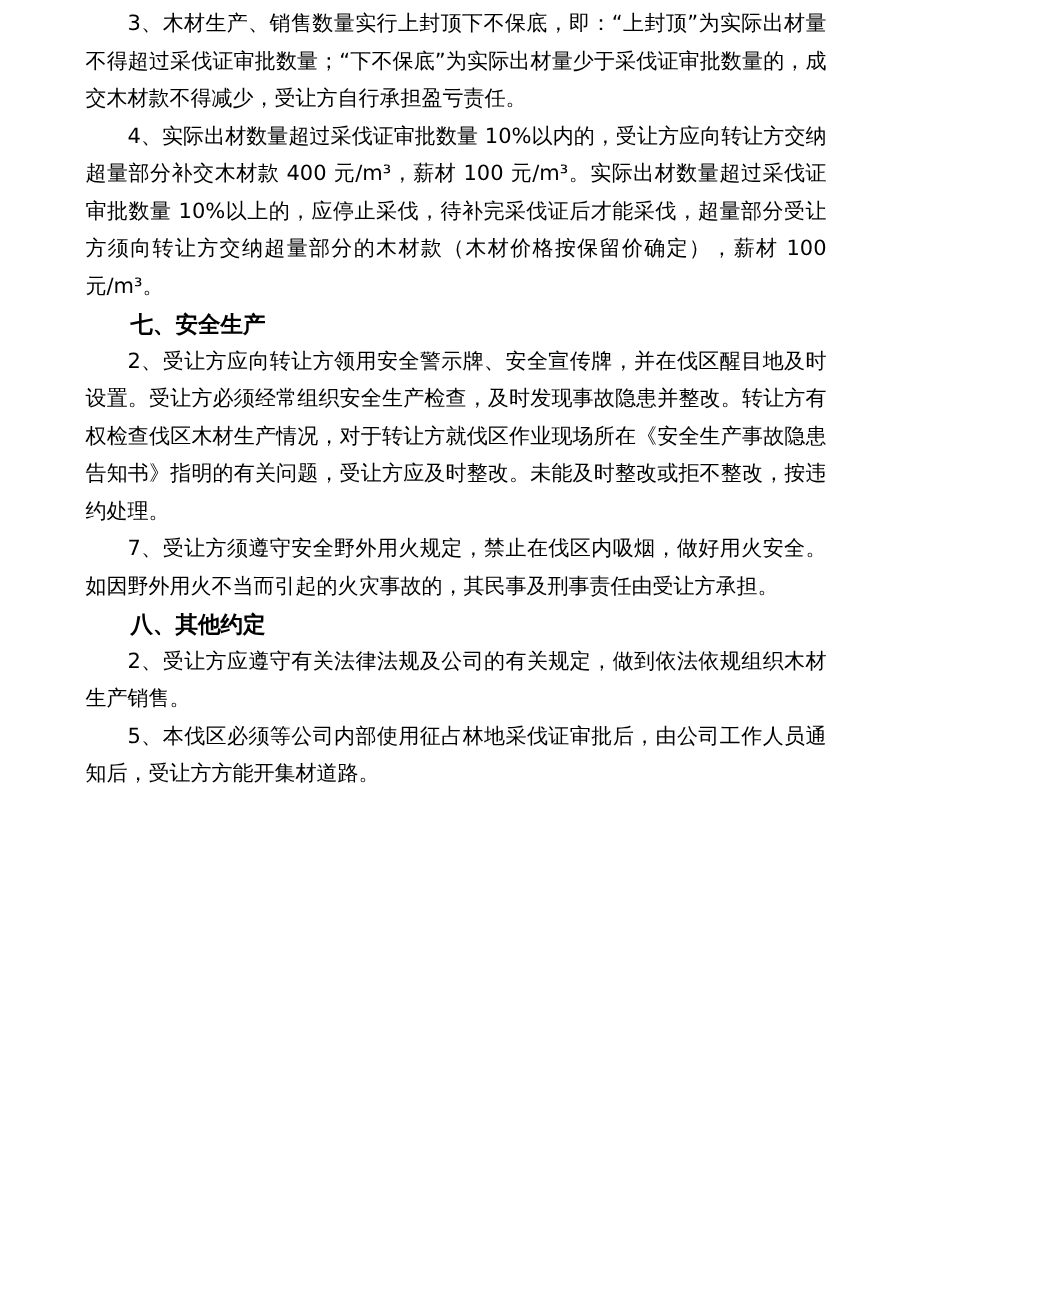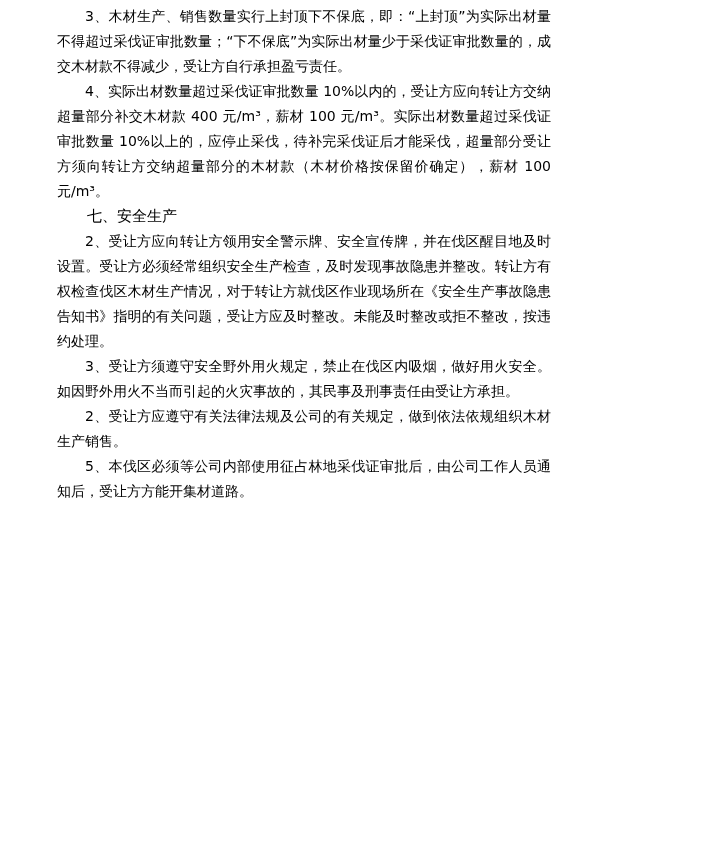--- a/index.html
+++ b/index.html
@@ -24,30 +24,31 @@
     margin: 0;
     font-size: 14px;
     line-height: 25px;
     text-align: justify;
     text-indent: 2em;
   }
   .heading {
     margin: 0;
     font-size: 15px;
     line-height: 25px;
-    font-weight: normal;
+    font-weight: bold;
     text-indent: 2em;
   }
 </style>
 </head>
 <body>
 
 <main class="page">
   <div>
       <p class="para">3、木材生产、销售数量实行上封顶下不保底，即：“上封顶”为实际出材量不得超过采伐证审批数量；“下不保底”为实际出材量少于采伐证审批数量的，成交木材款不得减少，受让方自行承担盈亏责任。</p>
       <p class="para">4、实际出材数量超过采伐证审批数量 10%以内的，受让方应向转让方交纳超量部分补交木材款 400 元/m³，薪材 100 元/m³。实际出材数量超过采伐证审批数量 10%以上的，应停止采伐，待补完采伐证后才能采伐，超量部分受让方须向转让方交纳超量部分的木材款（木材价格按保留价确定），薪材 100 元/m³。</p>
       <p class="heading">七、安全生产</p>
       <p class="para">2、受让方应向转让方领用安全警示牌、安全宣传牌，并在伐区醒目地及时设置。受让方必须经常组织安全生产检查，及时发现事故隐患并整改。转让方有权检查伐区木材生产情况，对于转让方就伐区作业现场所在《安全生产事故隐患告知书》指明的有关问题，受让方应及时整改。未能及时整改或拒不整改，按违约处理。</p>
-      <p class="para">3、受让方须遵守安全野外用火规定，禁止在伐区内吸烟，做好用火安全。如因野外用火不当而引起的火灾事故的，其民事及刑事责任由受让方承担。</p>
+      <p class="para">7、受让方须遵守安全野外用火规定，禁止在伐区内吸烟，做好用火安全。如因野外用火不当而引起的火灾事故的，其民事及刑事责任由受让方承担。</p>
+      <p class="heading">八、其他约定</p>
       <p class="para">2、受让方应遵守有关法律法规及公司的有关规定，做到依法依规组织木材生产销售。</p>
       <p class="para">5、本伐区必须等公司内部使用征占林地采伐证审批后，由公司工作人员通知后，受让方方能开集材道路。</p>
     </div>
 </main>
 
 </body></html>

